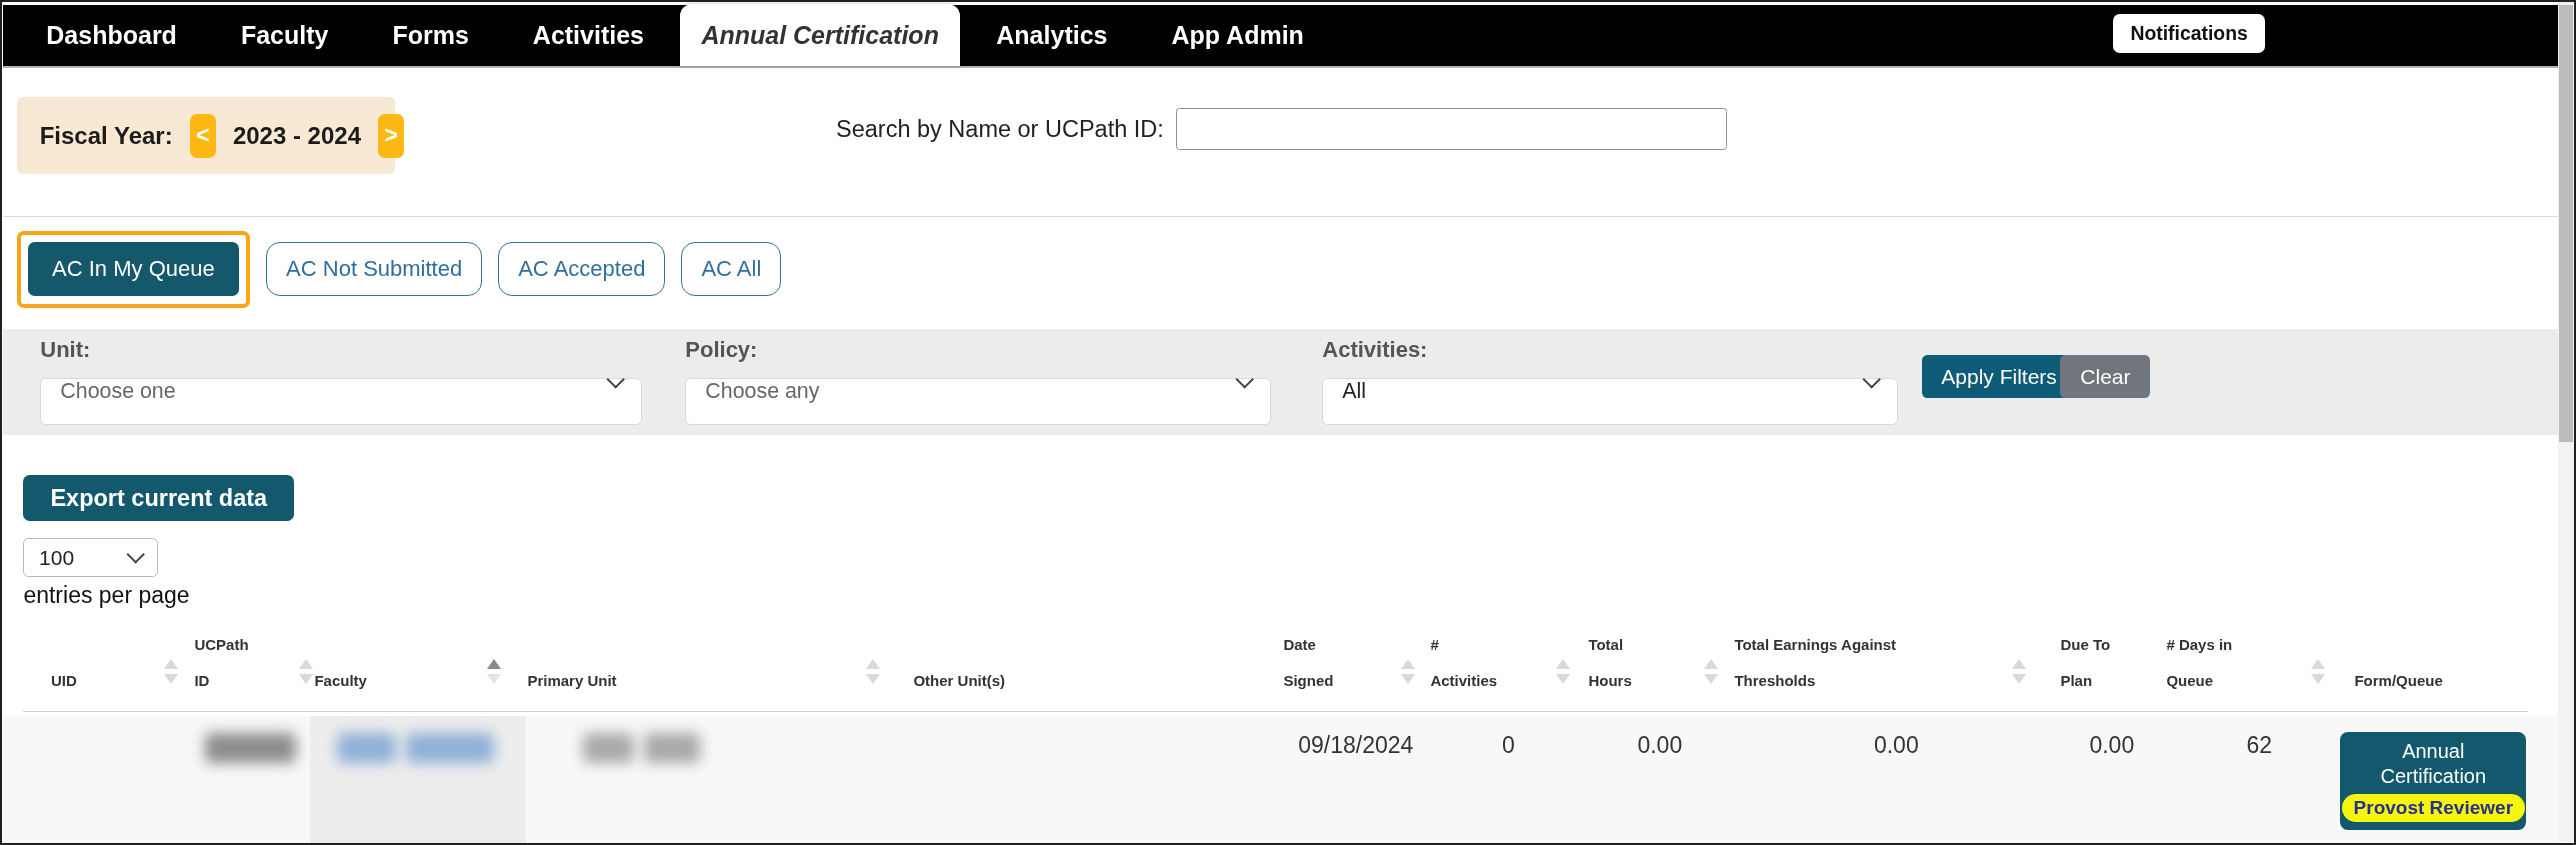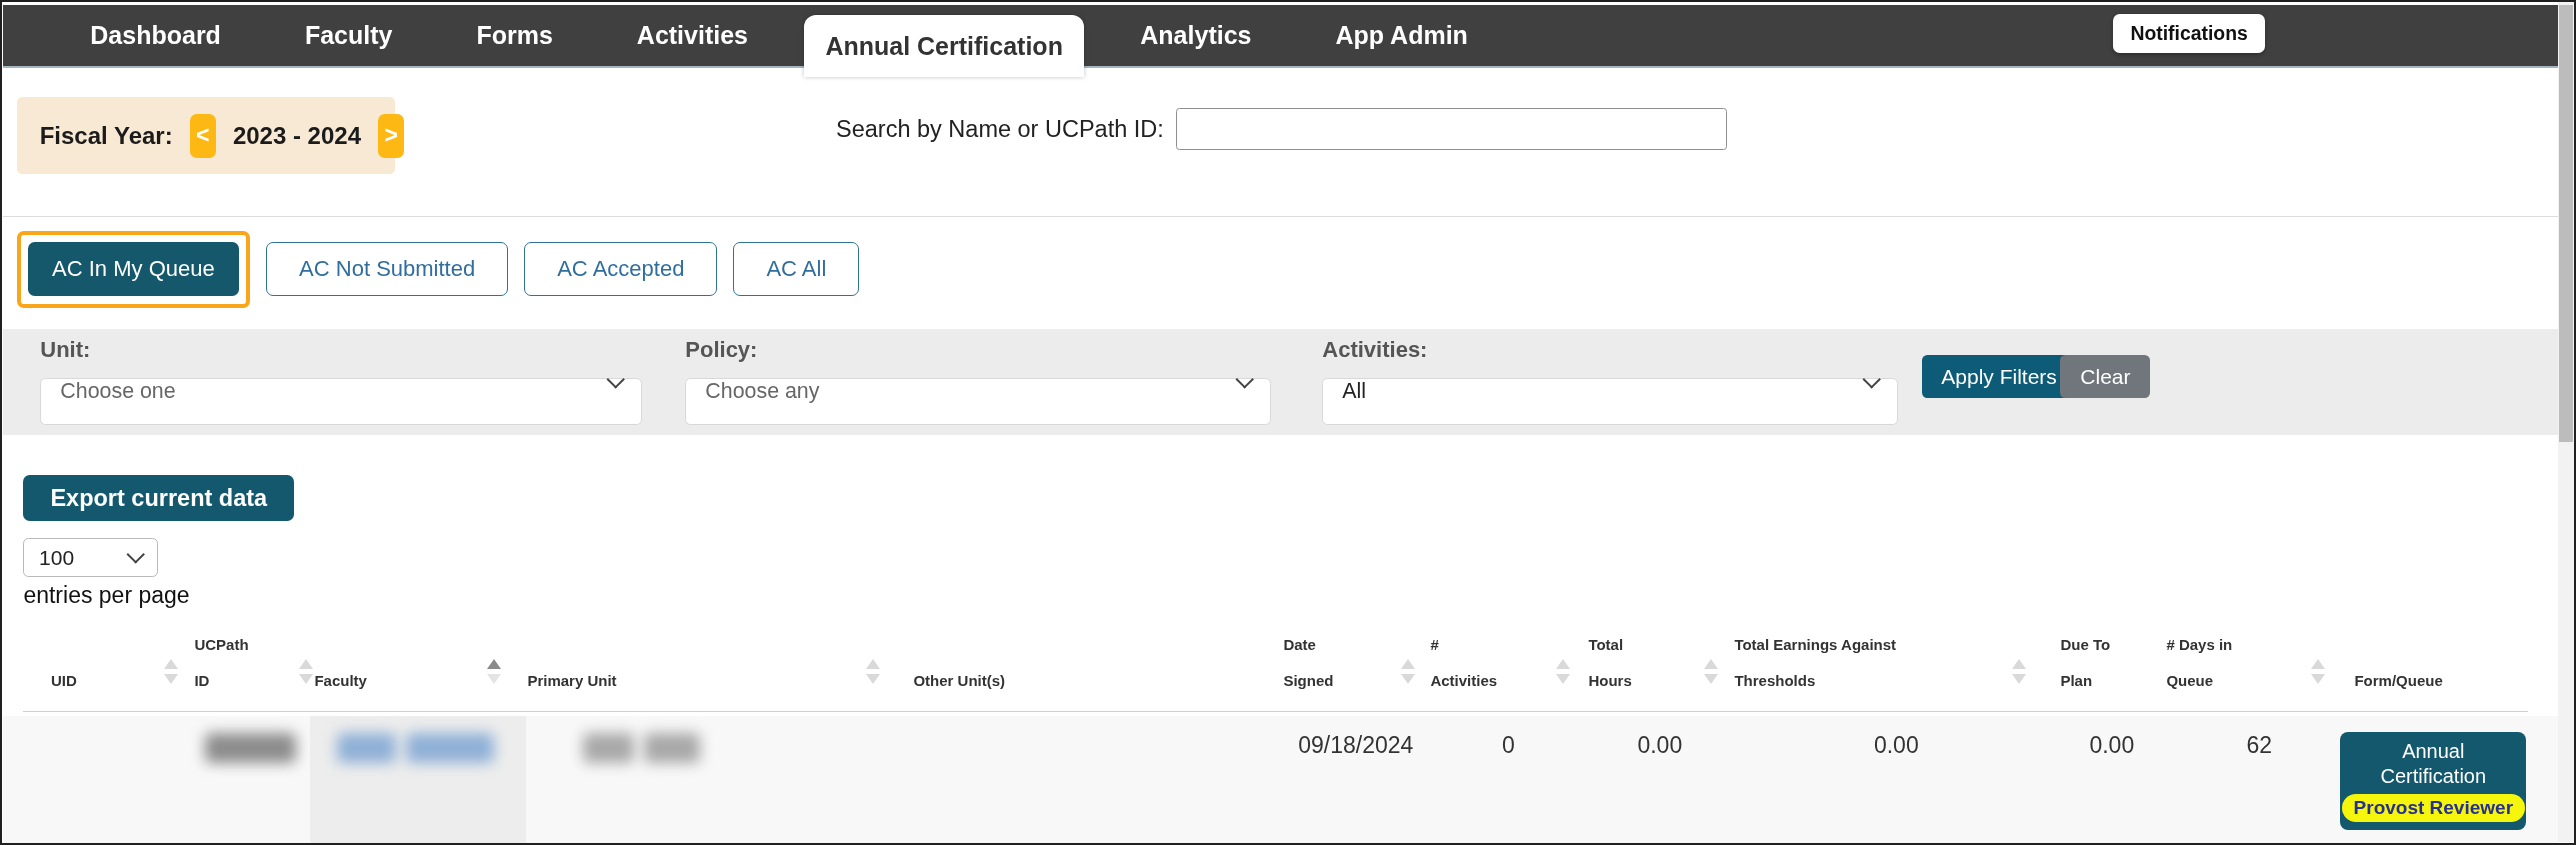--- a/index.html
+++ b/index.html
@@ -1,38 +1,38 @@
 <!DOCTYPE html>
 <html style="font-size:10.7px"><head>
 <meta charset="utf-8">
 <style>
   html,body{margin:0;padding:0;background:#e8e8e8;font-family:"Liberation Sans",sans-serif;}
   .screen{position:relative;width:2576px;height:845px;box-sizing:border-box;border:2.7px solid #202020;background:#fff;overflow:hidden;}
 
   
-  .nav{position:absolute;left:1.3px;top:2.7px;width:2555px;height:63px;background:#404040;border-bottom:2px solid #a6b4bd;display:flex;align-items:center;padding-left:87px;box-sizing:border-box;gap:84px;}
+  .nav{position:absolute;left:1.3px;top:2.7px;width:2555px;height:63px;background:#000000;border-bottom:2px solid #a6b4bd;display:flex;align-items:center;padding-left:43px;box-sizing:border-box;gap:64px;}
   .nav-item{color:#fff;font-size:25px;font-weight:700;white-space:nowrap;cursor:pointer;}
-  .nav-tab-active{background:#fff;color:#333;height:62px;display:flex;align-items:center;padding:0 21.4px;border-radius:12px 12px 0 0;margin:0 -28px;position:relative;top:11px;box-shadow:0 0 4px rgba(0,0,0,.25);}
+  .nav-tab-active{background:#fff;color:#333;height:62px;display:flex;align-items:center;padding:0 21.4px;border-radius:12px 12px 0 0;margin:0 -28px;position:relative;top:0;box-shadow:0 0 4px rgba(0,0,0,.25);font-style:italic;}
   .notif-btn{position:absolute;left:2111px;top:12px;height:39px;background:#fff;border:none;border-radius:6.7px;font-size:19.4px;font-weight:700;color:#111;padding:0 17.4px;box-shadow:0 1.3px 4px rgba(0,0,0,.3);cursor:pointer;font-family:inherit;}
 
   
   .fiscal-box{position:absolute;left:14.7px;top:95px;width:378px;height:77px;background:#f7e9d4;border-radius:5.4px;display:flex;align-items:center;padding:0 23px;box-sizing:border-box;gap:17.4px;}
   .fiscal-label,.fiscal-value{font-size:24px;font-weight:700;color:#1b1b1b;white-space:nowrap;}
   .yr-btn{width:36px;height:44px;background:#fdb813;color:#fff;border:none;border-radius:6.7px;font-size:23px;font-weight:700;cursor:pointer;display:flex;align-items:center;justify-content:center;font-family:inherit;}
   .search-group{position:absolute;left:834px;top:106px;display:flex;align-items:center;gap:12px;}
   .search-label{font-size:23.5px;color:#222;white-space:nowrap;}
   .search-input{width:551px;height:42px;border:1.3px solid #8f8f8f;border-radius:3.4px;font-size:21.4px;padding:0 10.7px;box-sizing:border-box;background:#fff;font-family:inherit;}
 
   .divider1{position:absolute;left:1.3px;top:214px;width:2555px;height:1.3px;background:#dcdcdc;}
 
   
   .queue-row{position:absolute;left:14.7px;top:229px;display:flex;align-items:center;gap:16px;}
   .hl-wrap{border:4.7px solid #f9a61a;border-radius:6.7px;padding:7.4px;background:#fff;}
   .queue-active{background:#15586c;color:#fff;border:none;border-radius:6.7px;height:54px;padding:0 24px;font-size:22px;cursor:pointer;font-family:inherit;white-space:nowrap;}
-  .queue-btn{background:#fff;color:#306e9e;border:1.3px solid #2e7396;border-radius:7px;height:54px;padding:0 32px;font-size:22px;cursor:pointer;font-family:inherit;white-space:nowrap;}
+  .queue-btn{background:#fff;color:#306e9e;border:1.3px solid #2e7396;border-radius:14px;height:54px;padding:0 19px;font-size:22px;cursor:pointer;font-family:inherit;white-space:nowrap;}
 
   
   .filter-panel{position:absolute;left:1.3px;top:327px;width:2555px;height:106px;background:#ececec;}
   .fgroup{position:absolute;top:8px;}
   .flabel{font-size:22px;font-weight:700;color:#555;display:block;margin-bottom:14.7px;}
   .fselect{background:#fff;border:0.7px solid #d8d8d8;border-radius:5.4px;height:47px;display:flex;align-items:flex-start;justify-content:space-between;padding:0 19px;box-sizing:border-box;cursor:pointer;}
   .fselect .val{font-size:21.4px;color:#666;}
   .fselect .val.dark{color:#222;}
   .chev{width:11.4px;height:11.4px;border-right:2px solid #444;border-bottom:2px solid #444;transform:rotate(45deg);margin-top:-5.4px;flex:0 0 auto;}
   .g-unit{left:37px;width:602px;}

